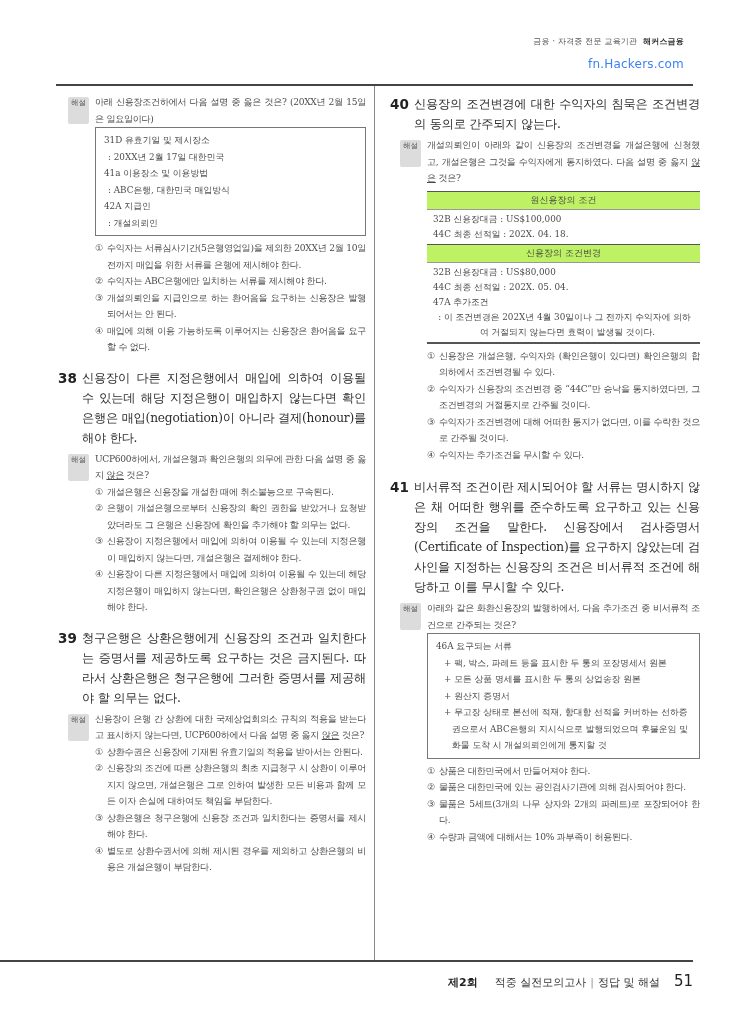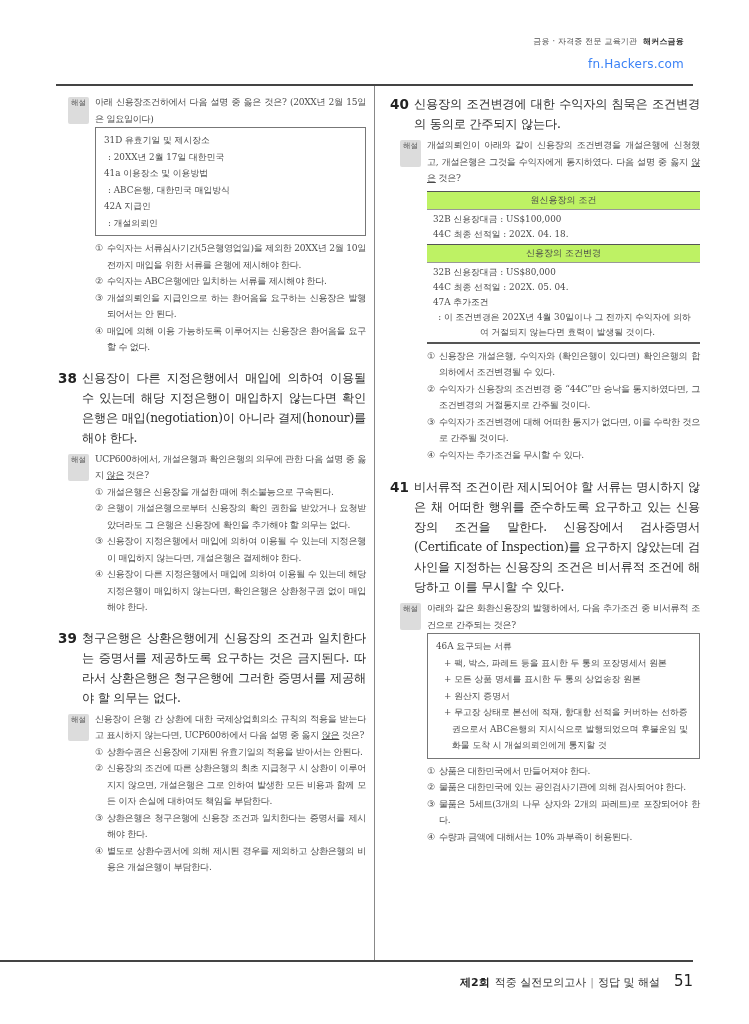--- a/index.html
+++ b/index.html
@@ -55,21 +55,21 @@
   .opts { margin: 0; padding: 0; list-style: none; }
   .opt { display: flex; font-size: 9.1px; line-height: 16.5px; color: #4a4a4a; text-align: justify; letter-spacing: -0.3px; }
   .opt .n { flex: none; width: 12px; }
   .opt .t { flex: 1; }
 
   .footer {
     position: absolute; right: 56px; top: 972px;
     font-family: "DejaVu Sans", "Liberation Sans", sans-serif; font-size: 11px; color: #333;
     display: flex; align-items: baseline;
   }
-  .footer .round { font-weight: bold; color: #222; margin-right: 5px; }
+  .footer .round { font-weight: bold; color: #222; margin-right: 17px; }
   .footer .sep { color: #999; margin: 0 4px; }
   .footer .page { font-size: 15px; color: #222; margin-left: 14px; }
 </style>
 </head>
 <body>
 
 <div class="header-right">
   <div class="header-line1">
     <span>금융 · 자격증 전문 교육기관</span>
     <span class="brand">해커스금융</span>

